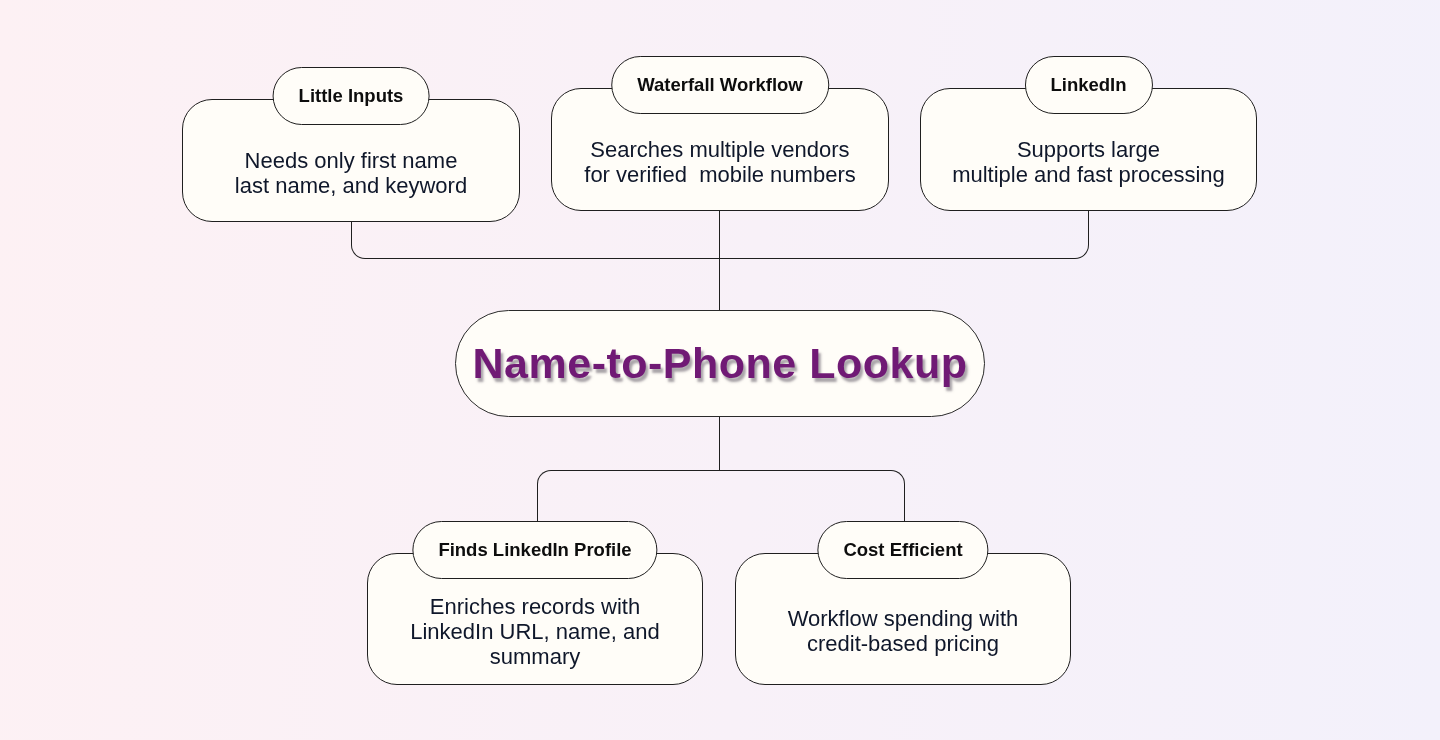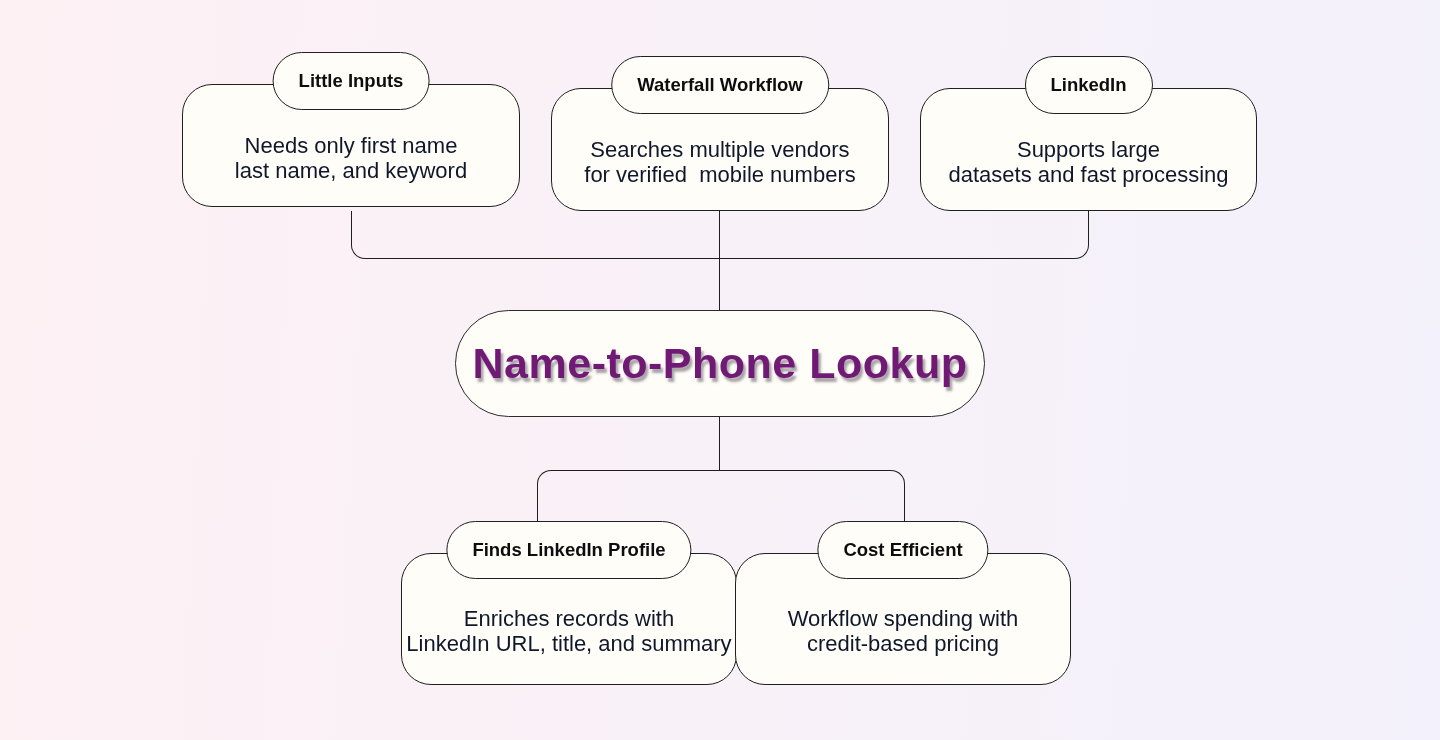--- a/index.html
+++ b/index.html
@@ -69,24 +69,24 @@
     color: #0d0d0d;
     box-sizing: border-box;
   }
   .desc {
     font-size: 22px;
     line-height: 25px;
     color: #0f172a;
     white-space: pre-wrap;
   }
 
-  .feature-little-inputs { left: 182px; top: 84px;  width: 338px; height: 123px; }
+  .feature-little-inputs { left: 182px; top: 99px;  width: 338px; height: 123px; }
   .feature-waterfall     { left: 551px; top: 88px;  width: 338px; height: 123px; }
   .feature-scalable      { left: 920px; top: 88px;  width: 337px; height: 123px; }
-  .feature-linkedin      { left: 367px; top: 553px; width: 336px; height: 132px; margin-left: 34px; }
+  .feature-linkedin      { left: 367px; top: 553px; width: 336px; height: 132px; }
   .feature-cost          { left: 735px; top: 553px; width: 336px; height: 132px; }
 
   
   .center-node {
     position: absolute;
     left: 455px; top: 310px; width: 530px; height: 107px;
     background: #fffdf8;
     border: 1.5px solid #2a2a2a;
     border-radius: 54px;
     display: flex;
@@ -121,31 +121,31 @@
 
   <div class="feature feature-waterfall">
     <div class="pill">Waterfall Workflow</div>
     <div class="desc">Searches multiple vendors
 for verified  mobile numbers</div>
   </div>
 
   <div class="feature feature-scalable">
     <div class="pill">LinkedIn</div>
     <div class="desc">Supports large
-datasets and fast processing</div>
+multiple and fast processing</div>
   </div>
 
   <div class="center-node">
     <div class="center-title">Name-to-Phone Lookup</div>
   </div>
 
   <div class="feature feature-linkedin">
     <div class="pill">Finds LinkedIn Profile</div>
     <div class="desc">Enriches records with
-LinkedIn URL, title, and summary</div>
+LinkedIn URL, name, and summary</div>
   </div>
 
   <div class="feature feature-cost">
     <div class="pill">Cost Efficient</div>
     <div class="desc">Workflow spending with
 credit-based pricing</div>
   </div>
 
 </div>
 

